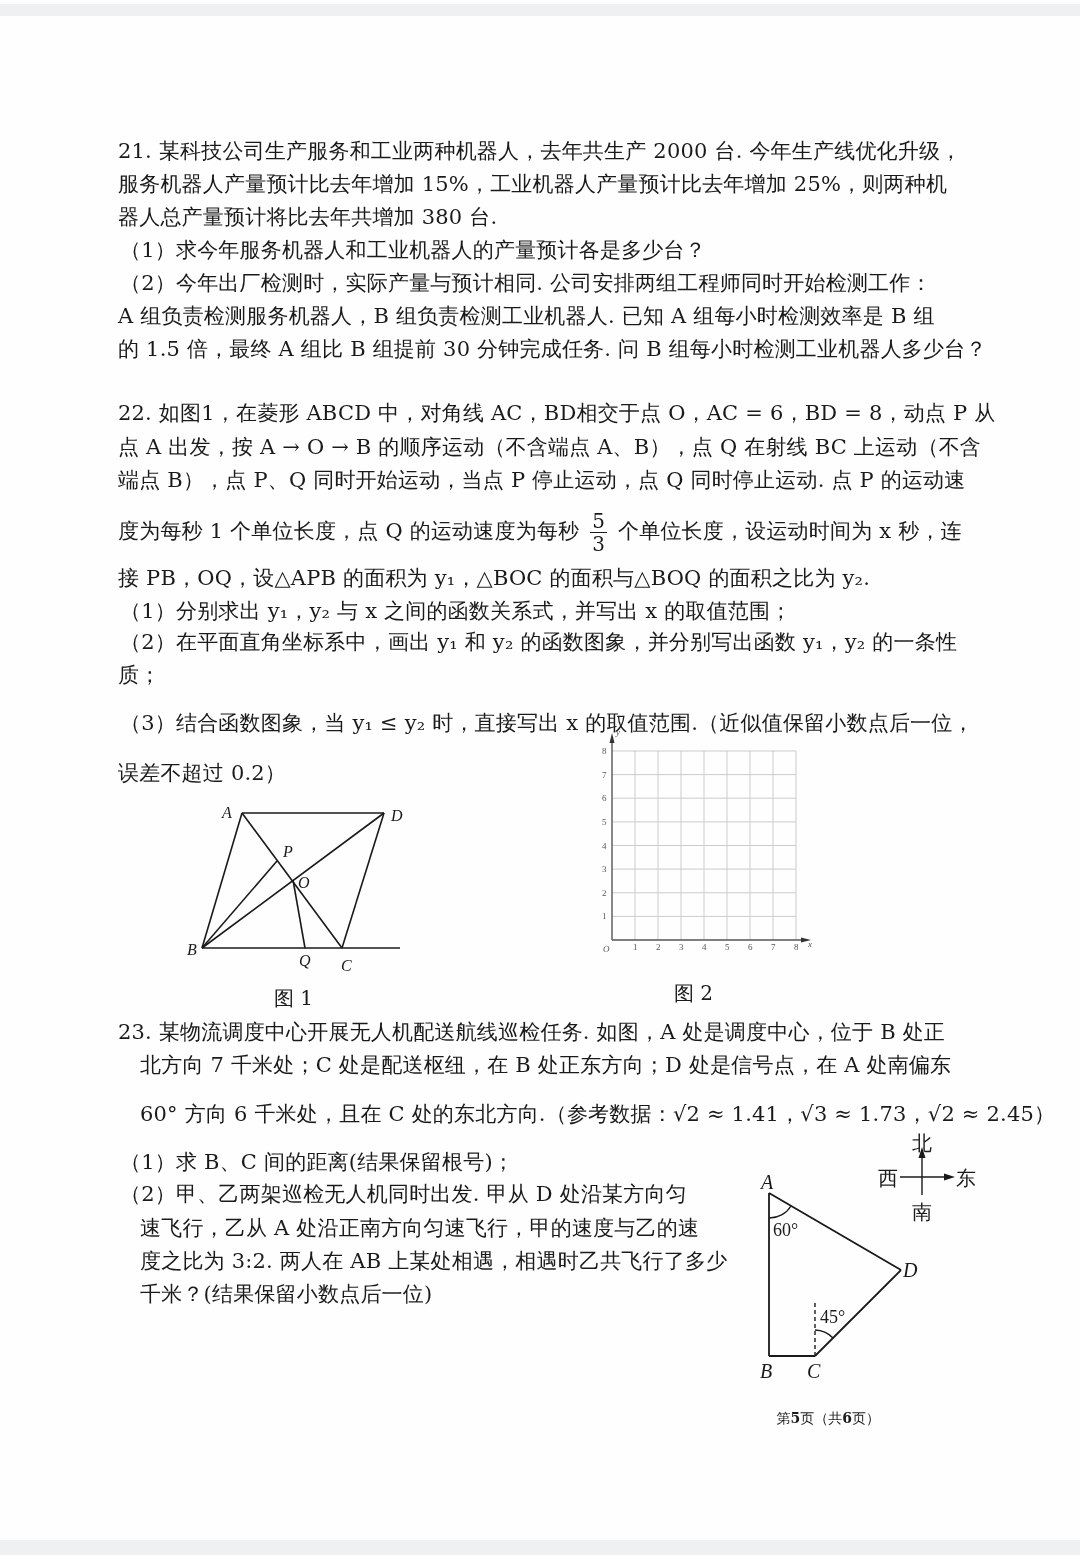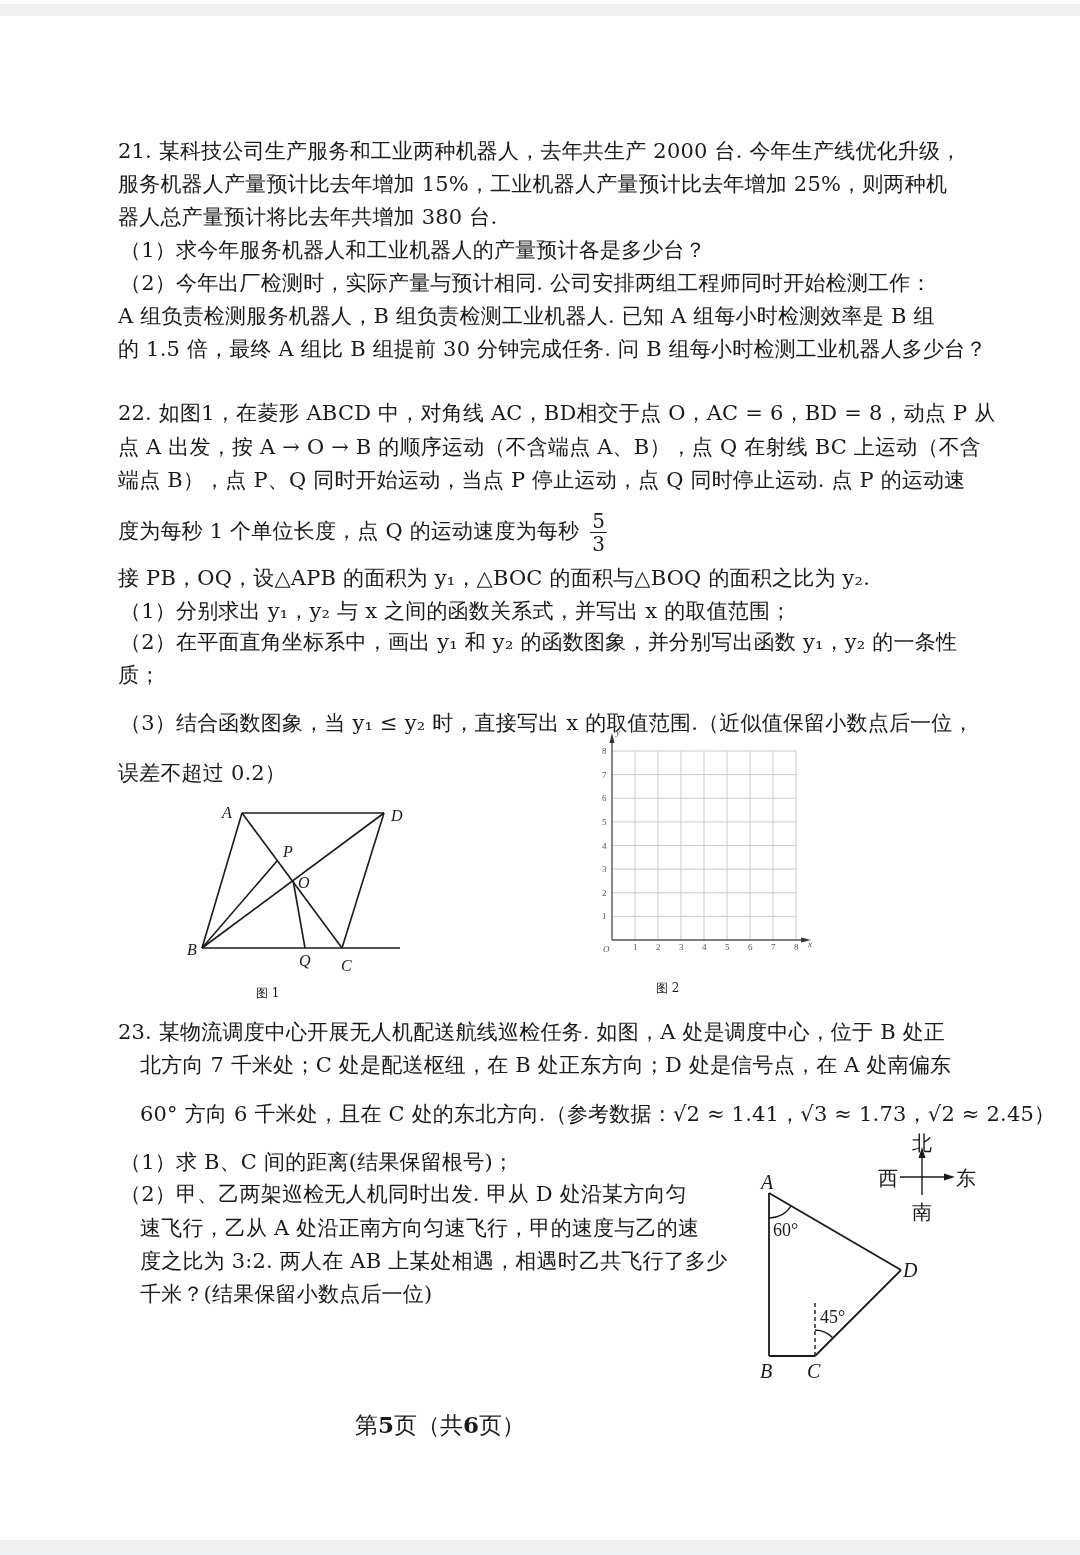--- a/index.html
+++ b/index.html
@@ -13,22 +13,22 @@
   .edge-bottom { position: absolute; left: 0; top: 1540px; width: 1080px; height: 15px; background: #eef0f1; }
   .line {
     position: absolute; left: 118px; white-space: nowrap;
     font-size: 21px; line-height: 30px; letter-spacing: 0.2px;
   }
   .ind { left: 140px; }
   .sub { left: 120px; }
   .frac { display: inline-block; vertical-align: middle; text-align: center; font-size: 20px; line-height: 22px; margin: 0 4px; }
   .frac .num { display: block; border-bottom: 1.5px solid #1a1a1a; padding: 0 2px; }
   .frac .den { display: block; }
-  .caption { position: absolute; font-size: 12px; }
-  .footer { position: absolute; left: 0; width: 880px; top: 1410px; text-align: center; font-size: 23px; }
+  .caption { position: absolute; font-size: 20px; margin-left: 18px; }
+  .footer { position: absolute; left: 0; width: 880px; top: 1410px; text-align: right; font-size: 14px; }
   .footer b { font-weight: bold; }
   svg text { font-family: "Liberation Serif", serif; }
 </style>
 </head>
 <body>
 
 <div class="edge-top"></div>
 
 <div>
   <div class="line" style="top:136px">21. 某科技公司生产服务和工业两种机器人，去年共生产 2000 台. 今年生产线优化升级，</div>
@@ -43,20 +43,21 @@
 <div>
   <div class="line" style="top:398px">22. 如图1，在菱形 ABCD 中，对角线 AC，BD相交于点 O，AC = 6，BD = 8，动点 P 从</div>
   <div class="line" style="top:432px">点 A 出发，按 A → O → B 的顺序运动（不含端点 A、B），点 Q 在射线 BC 上运动（不含</div>
   <div class="line" style="top:465px">端点 B），点 P、Q 同时开始运动，当点 P 停止运动，点 Q 同时停止运动. 点 P 的运动速</div>
   <div class="line" style="top:510px">
     <span>度为每秒 1 个单位长度，点 Q 的运动速度为每秒</span>
     <span class="frac">
       <span class="num">5</span>
       <span class="den">3</span>
     </span>
+    <span>个单位长度，设运动时间为 x 秒，连</span>
   </div>
   <div class="line" style="top:563px">接 PB，OQ，设△APB 的面积为 y₁，△BOC 的面积与△BOQ 的面积之比为 y₂.</div>
   <div class="line sub" style="top:596px">（1）分别求出 y₁，y₂ 与 x 之间的函数关系式，并写出 x 的取值范围；</div>
   <div class="line sub" style="top:627px">（2）在平面直角坐标系中，画出 y₁ 和 y₂ 的函数图象，并分别写出函数 y₁，y₂ 的一条性</div>
   <div class="line" style="top:660px">质；</div>
   <div class="line sub" style="top:708px">（3）结合函数图象，当 y₁ ≤ y₂ 时，直接写出 x 的取值范围.（近似值保留小数点后一位，</div>
   <div class="line" style="top:758px">误差不超过 0.2）</div>
 
   <svg style="position:absolute;left:180px;top:795px" width="240" height="190" viewBox="180 795 240 190">
     <g stroke="#1a1a1a" stroke-width="1.6" fill="none">

